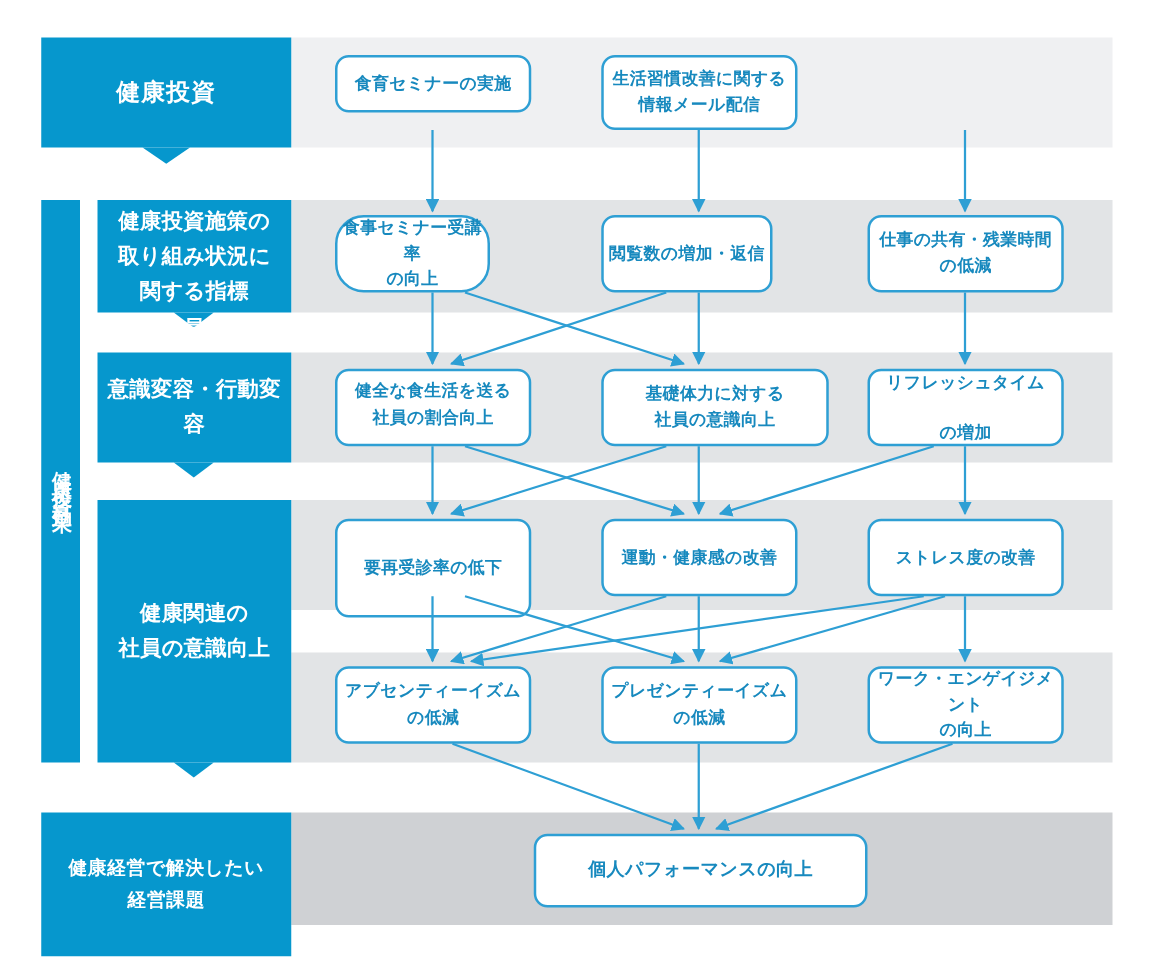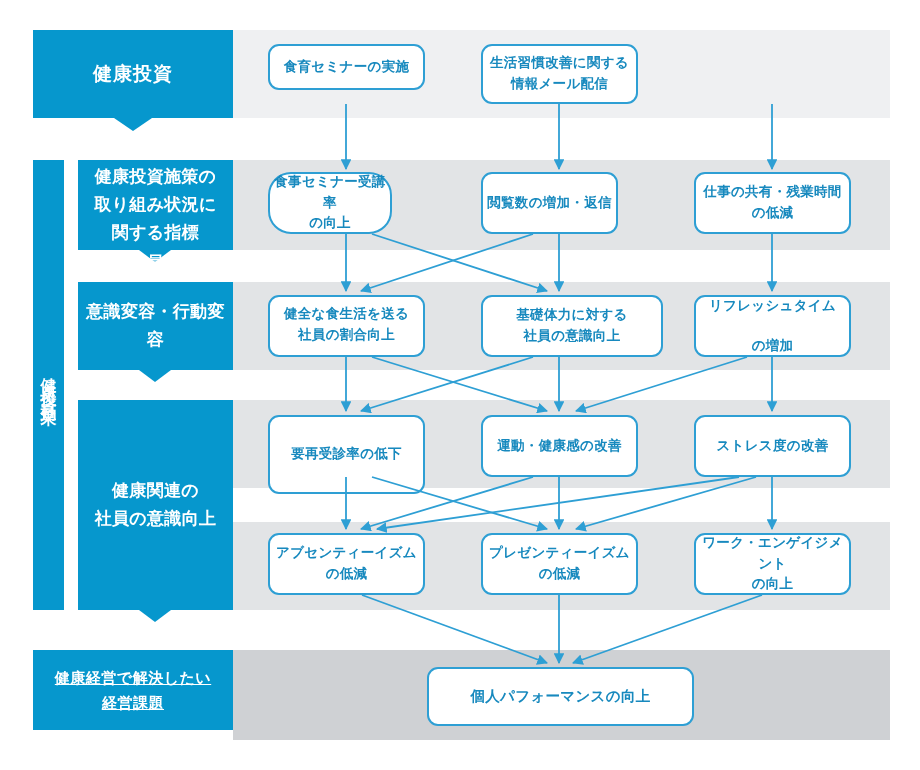--- a/index.html
+++ b/index.html
@@ -98,21 +98,21 @@
     <span>に関する指標</span>
   </div>
   <div class="notch" style="left:139px;top:370px;"></div>
 
   <div class="bluebox label-sub" style="left:78px;top:400px;width:155px;height:210px;">
     <span>健康関連の</span>
     <span>社員の意識向上</span>
   </div>
   <div class="notch" style="left:139px;top:610px;"></div>
 
-  <div class="bluebox label-issue" style="left:33px;top:650px;width:200px;height:80px;text-decoration:underline;">
+  <div class="bluebox label-issue" style="left:33px;top:650px;width:200px;height:115px;">
     <span>健康経営で解決したい</span>
     <span>経営課題</span>
   </div>
 
   <div class="node" style="left:268px;top:44px;width:157px;height:46px;">
     <span>食育セミナーの実施</span>
   </div>
   <div class="node" style="left:481px;top:44px;width:157px;height:60px;">
     <span>生活習慣改善に関する</span>
     <span>情報メール配信</span>

